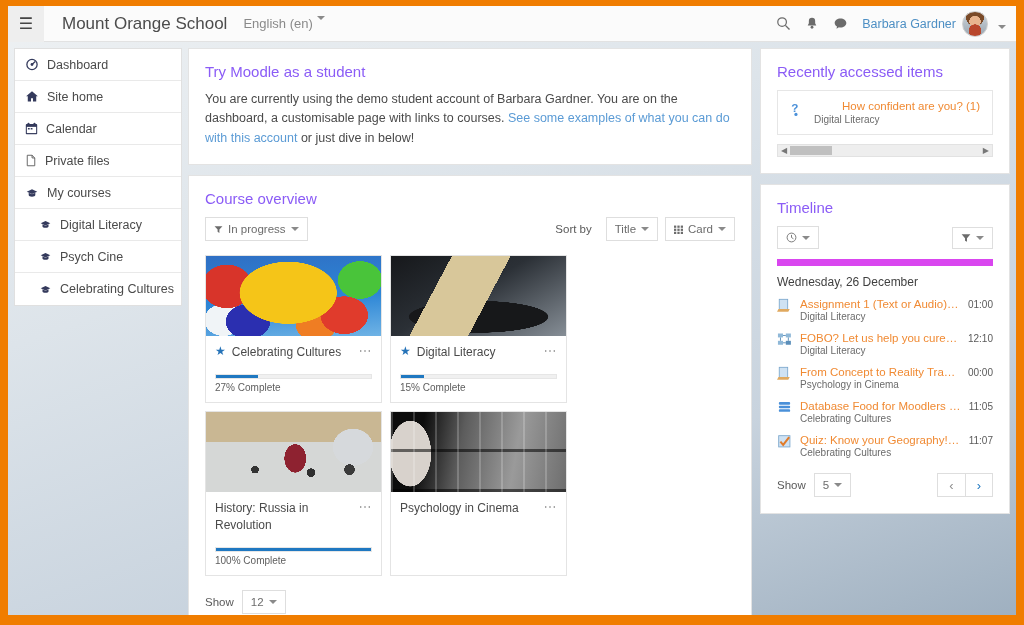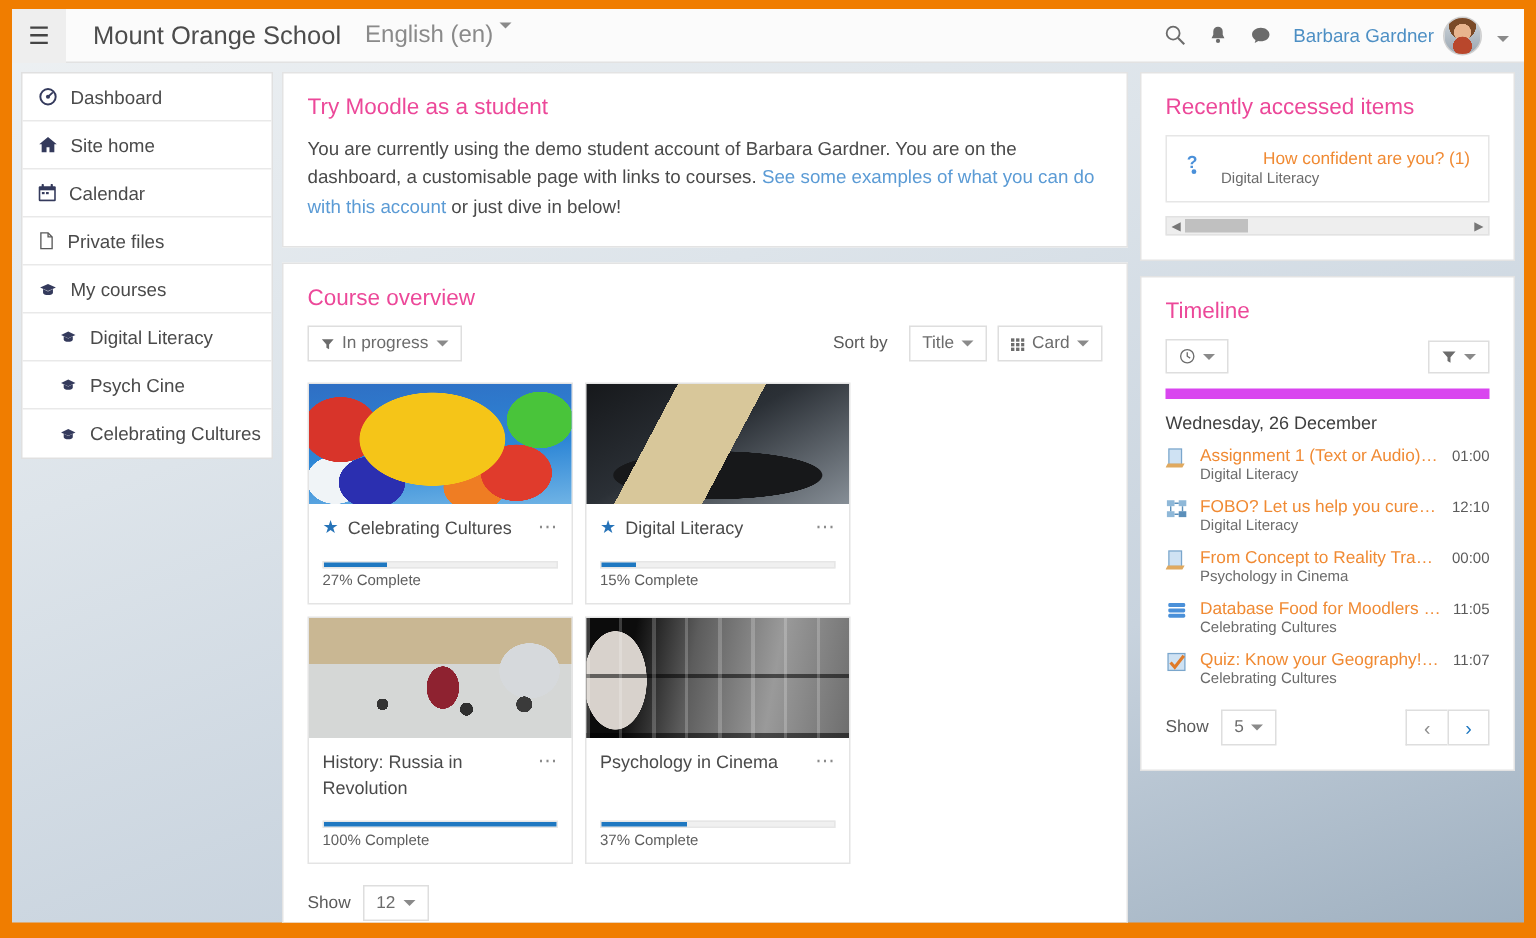--- a/index.html
+++ b/index.html
@@ -39,21 +39,21 @@
     font-size: 16px;
     cursor: pointer;
   }
   .brand {
     font-size: 17px;
     color: #4c4c4c;
     margin-left: 18px;
     white-space: nowrap;
   }
   .lang {
-    font-size: 16px;
+    font-size: 13px;
     color: #8a8a8a;
     margin-left: 16px;
     display: flex; align-items: flex-start; gap: 4px;
     cursor: pointer;
   }
   .nav-spacer { flex: 1; }
   .nav-icon {
     color: #6b6b6b;
     margin-left: 14px;
     display: flex; align-items: center;
@@ -122,21 +122,21 @@
   }
   .col-center { flex: 1; min-width: 0; display: flex; flex-direction: column; gap: 10px; }
   .col-right { width: 250px; flex-shrink: 0; display: flex; flex-direction: column; gap: 10px; }
 
   .card {
     background: #ffffff;
     border: 1px solid #e3e3e3;
     padding: 14px 16px 16px 16px;
   }
   .card-title {
-    color: #ec4899;
+    color: #8b5cf6;
     font-size: 15px;
     font-weight: normal;
     margin-bottom: 10px;
   }
   .alert-text {
     font-size: 12.5px;
     color: #4a4a4a;
     line-height: 1.55;
   }
   .alert-text a { color: #5b9bd5; text-decoration: none; }
@@ -505,26 +505,20 @@
               </div>
             </div>
 
             <div class="course-card">
               <div class="cc-img img-film"></div>
               <div class="cc-body">
                 <div class="cc-head">
                   <span class="cc-name">Psychology in Cinema</span>
                   <span class="dots">⋯</span>
                 </div>
-                <div class="cc-foot">
-                  <div class="pbar">
-                      <i style="width:37%"></i>
-                    </div>
-                  <div class="pct">37% Complete</div>
-                </div>
               </div>
             </div>
 
           </div>
 
           <div class="show-row">
             <span class="show-label">Show</span>
             <div class="btn-sel">
               <span>12</span>
               <span class="caret-down"></span>

